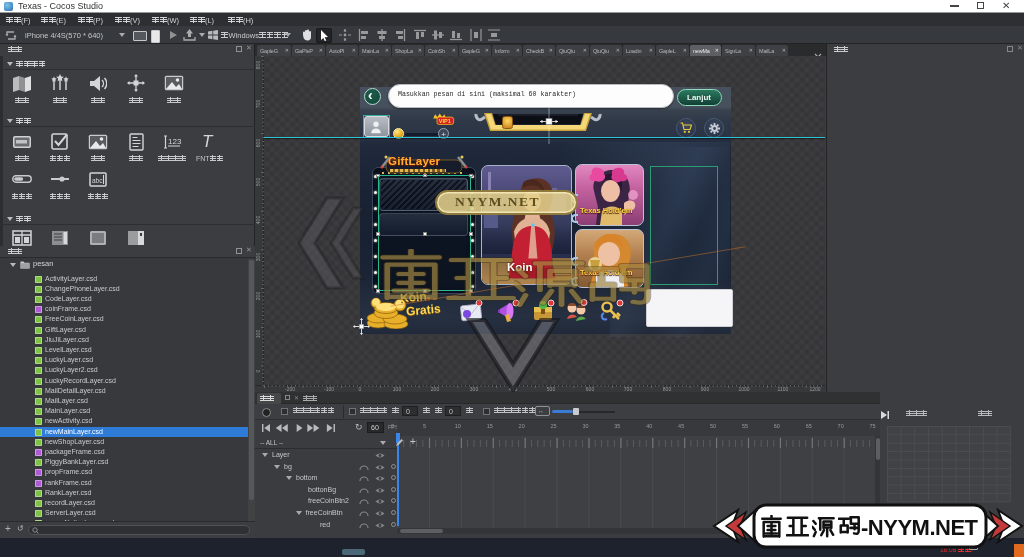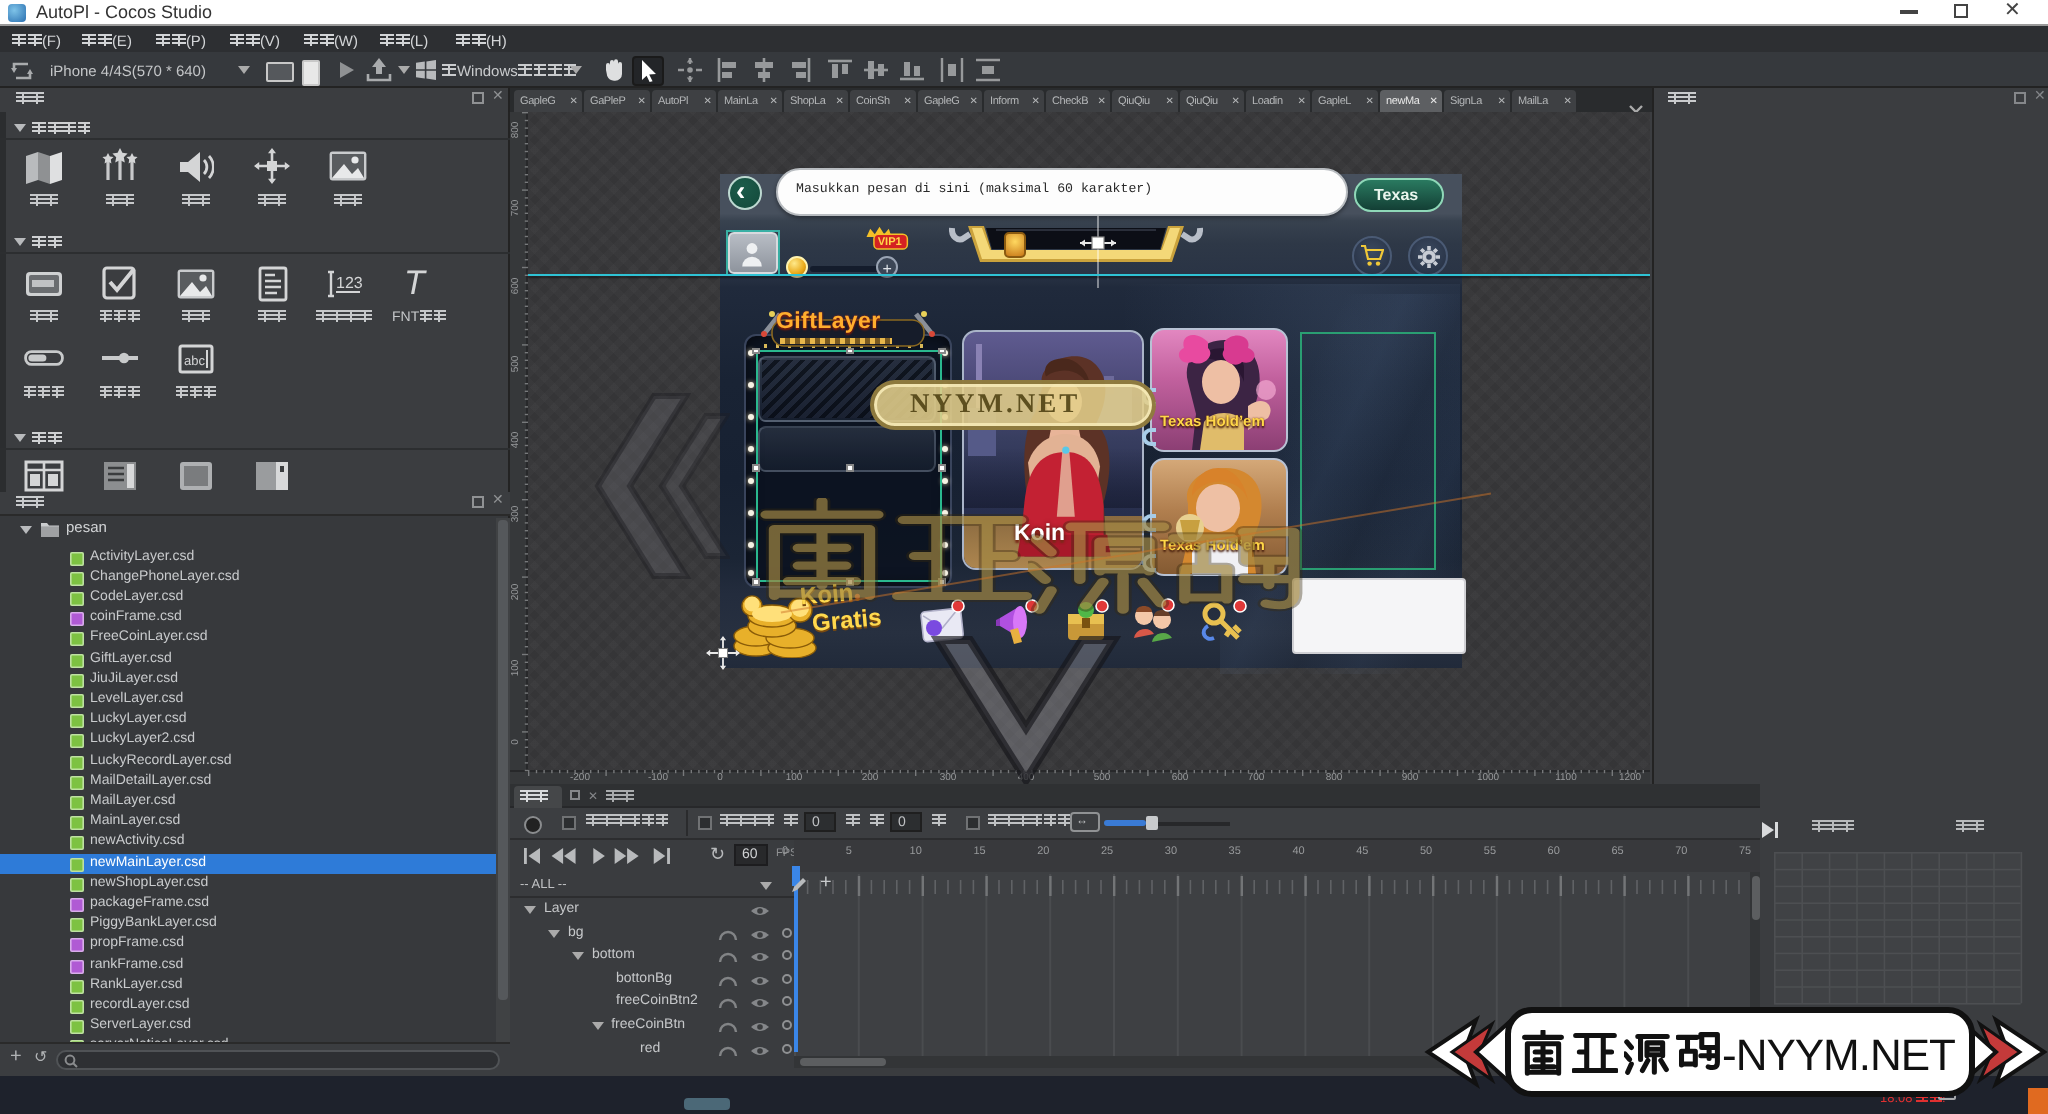--- a/index.html
+++ b/index.html
@@ -5,21 +5,21 @@
 .a{position:absolute;}
 i.cj{display:inline-block;width:.88em;height:.82em;margin:0 .06em;vertical-align:-2%;
 background:linear-gradient(currentColor,currentColor) 0 8%/100% 1px no-repeat,
 linear-gradient(currentColor,currentColor) 0 46%/100% 1px no-repeat,
 linear-gradient(currentColor,currentColor) 0 88%/100% 1px no-repeat,
 linear-gradient(currentColor,currentColor) 48% 0/1px 100% no-repeat;}
 .hdr{font-size:7.5px;color:#c9cbcd;}
 </style></head><body>
 <div class="a" style="left:0;top:0;width:1024px;height:13px;background:#fff;border-bottom:1px solid #999;">
 <div class="a" style="left:4px;top:2px;width:9px;height:9px;border-radius:2px;background:radial-gradient(circle at 35% 35%,#7ec3e8,#2a6fb0);"></div>
-<div class="a" style="left:18px;top:1px;font-size:9px;color:#333;">AutoPl - Cocos Studio</div>
+<div class="a" style="left:18px;top:1px;font-size:9px;color:#333;">Texas - Cocos Studio</div>
 <div class="a" style="left:950px;top:5px;width:9px;height:1.5px;background:#444;"></div>
 <div class="a" style="left:977px;top:2px;width:7px;height:7px;border:1.2px solid #444;"></div>
 <div class="a" style="left:1002px;top:1px;font-size:10px;color:#444;line-height:10px;">✕</div>
 </div>
 <div class="a" style="left:0;top:13px;width:1024px;height:13px;background:#2d2f32;">
 <div class="a" style="left:6px;top:2.5px;font-size:7.5px;color:#d2d4d6;"><i class="cj"></i><i class="cj"></i>(F)</div>
 <div class="a" style="left:41px;top:2.5px;font-size:7.5px;color:#d2d4d6;"><i class="cj"></i><i class="cj"></i>(E)</div>
 <div class="a" style="left:78px;top:2.5px;font-size:7.5px;color:#d2d4d6;"><i class="cj"></i><i class="cj"></i>(P)</div>
 <div class="a" style="left:115px;top:2.5px;font-size:7.5px;color:#d2d4d6;"><i class="cj"></i><i class="cj"></i>(V)</div>
 <div class="a" style="left:152px;top:2.5px;font-size:7.5px;color:#d2d4d6;"><i class="cj"></i><i class="cj"></i>(W)</div>
@@ -636,21 +636,21 @@
     </svg>
 <div class="a" style="left:105px;top:31px;width:371px;height:247px;
 background:linear-gradient(180deg,#47505d 0%,#47505d 8%,#38424f 9.5%,#2e3847 14%,#2a3445 20%,#202a3c 23%,#192334 42%,#172132 62%,#1b2535 78%,#232c3d 85%,#273040 93%,#212a3a 100%);">
 <div class="a" style="left:180px;top:55px;width:190px;height:200px;background:radial-gradient(ellipse at 70% 10%, rgba(120,150,190,.15), rgba(0,0,0,0) 60%);"></div>
 <div class="a" style="left:250px;top:60px;width:120px;height:190px;background:linear-gradient(115deg,rgba(0,0,0,0) 30%,rgba(100,130,175,.10) 45%,rgba(0,0,0,0) 60%,rgba(100,130,175,.08) 75%,rgba(0,0,0,0) 88%);"></div>
 <div class="a" style="left:28px;top:-3px;width:286px;height:24px;border-radius:12px;background:#fdfdfd;border:1px solid #b8bcc0;box-shadow:0 1px 2px rgba(0,0,0,.4);"></div>
 <div class="a" style="left:38px;top:4px;font-size:6.6px;font-family:'Liberation Mono',monospace;color:#2a2a2a;">Masukkan pesan di sini (maksimal 60 karakter)</div>
 <div class="a" style="left:4px;top:1px;width:17px;height:17px;border-radius:50%;background:radial-gradient(circle at 40% 30%,#35917009,#13493b);border:1.2px solid #bcd8d0;background-color:#1b5a49;"></div>
 <div class="a" style="left:8px;top:0px;font-size:14px;font-weight:bold;color:#fff;">‹</div>
 <div class="a" style="left:317px;top:2px;width:45px;height:17px;border-radius:9px;background:linear-gradient(180deg,#2a7a60,#133f35);border:1.2px solid #8fd8b8;"></div>
-<div class="a" style="left:327px;top:6px;font-size:8px;font-weight:bold;color:#eaf6ee;">Texas</div>
+<div class="a" style="left:327px;top:6px;font-size:8px;font-weight:bold;color:#eaf6ee;">Lanjut</div>
 <div class="a" style="left:2.5px;top:27.5px;width:27px;height:23px;border:1px solid rgba(60,215,195,.75);"></div>
 <div class="a" style="left:3.5px;top:28.5px;width:25px;height:21px;border-radius:3px;background:linear-gradient(180deg,#b8bdc5,#8e949d);border:1px solid #d8dade;"></div>
 <svg class="a" style="left:10px;top:32px;" width="12" height="15" viewBox="0 0 16 18">
         <circle cx="8" cy="6" r="3.6" fill="#eef0f2"></circle>
         <path d="M1.5 18 a6.5 6.5 0 0 1 13 0 Z" fill="#eef0f2"></path>
       </svg>
 <div class="a" style="left:33px;top:41px;width:11px;height:11px;border-radius:50%;background:radial-gradient(circle at 35% 30%,#ffe98a,#e8a818 60%,#a86a08);border:1px solid #fff3b0;"></div>
 <div class="a" style="left:45px;top:45.5px;width:38px;height:3px;background:#141c2c;border-radius:1.5px;"></div>
 <div class="a" style="left:78px;top:41px;width:11px;height:11px;border-radius:50%;background:#3c4656;border:1px solid #9aa4b4;"></div>
 <div class="a" style="left:81.2px;top:42.5px;font-size:8px;color:#dfe3e8;">+</div>
@@ -1169,12 +1169,12 @@
   </svg>
 <svg class="a" style="left:786px;top:515px;" width="23" height="23" viewBox="0 0 100 100">
     <path d="M8 12 H92 M32 12 V84 M68 12 V84 M16 48 H32 M68 48 H86 M4 88 H96" stroke="#111" stroke-width="11" fill="none" stroke-linecap="round"></path>
   </svg>
 <svg class="a" style="left:812px;top:515px;" width="23" height="23" viewBox="0 0 100 100">
     <path d="M6 26 L16 38 M2 52 L12 64 M16 74 L8 92 M30 14 H94 M36 16 V64 M50 28 H84 M50 28 V56 M84 28 V56 M50 42 H84 M50 54 H84 M66 60 V92 M52 66 L40 88 M80 66 L92 86" stroke="#111" stroke-width="11" fill="none" stroke-linecap="round"></path>
   </svg>
 <svg class="a" style="left:838px;top:515px;" width="23" height="23" viewBox="0 0 100 100">
     <path d="M4 16 H46 M25 16 V42 M12 46 H42 M12 46 V76 M42 46 V76 M12 74 H42 M54 10 H90 M56 10 V38 M56 38 H88 M90 10 V70 Q90 86 70 80 M54 56 H86 M72 38 V62" stroke="#111" stroke-width="11" fill="none" stroke-linecap="round"></path>
   </svg>
-<div class="a" style="left:861px;top:515px;font-size:22px;font-weight:normal;color:#111;letter-spacing:-0.5px;">-NYYM.NET</div>
+<div class="a" style="left:861px;top:515px;font-size:22px;font-weight:bold;color:#111;letter-spacing:-0.5px;">-NYYM.NET</div>
 </body></html>

